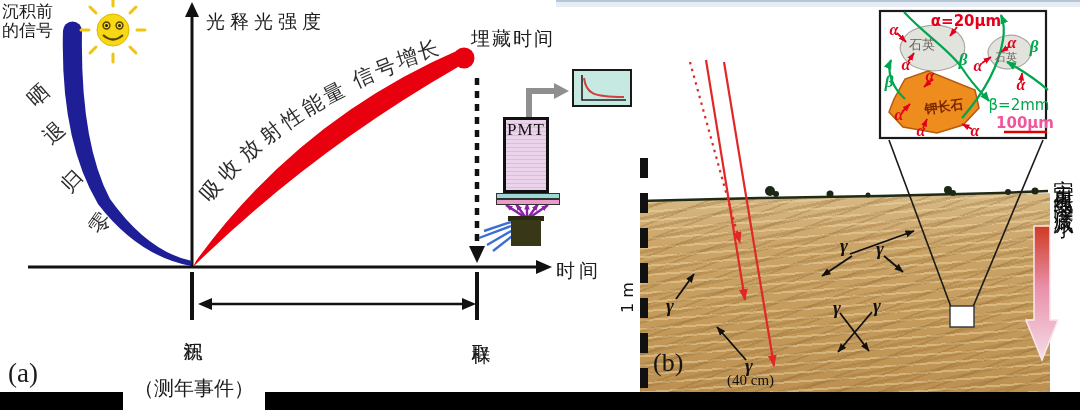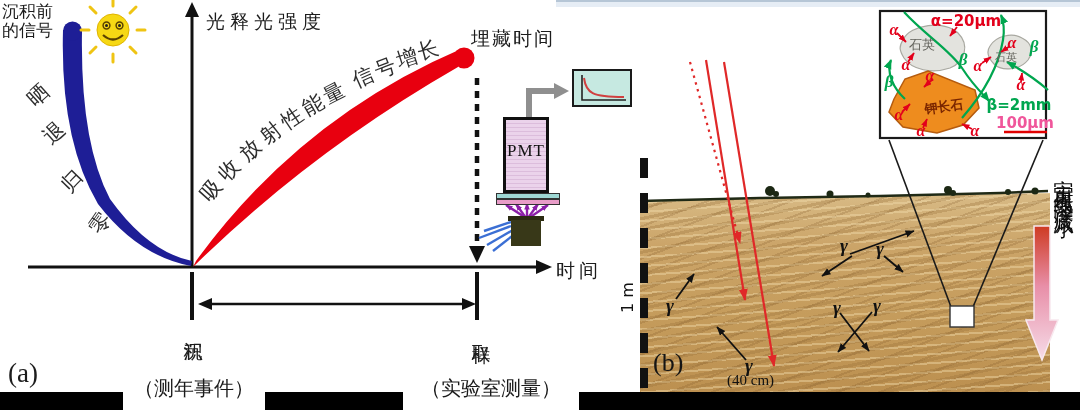--- a/index.html
+++ b/index.html
@@ -17,21 +17,21 @@
        background:
         repeating-linear-gradient(-12deg,rgba(150,110,55,.30) 0 3px,rgba(0,0,0,0) 3px 11px),
         repeating-linear-gradient(-4deg,rgba(240,218,170,.45) 0 2px,rgba(0,0,0,0) 2px 9px),
         repeating-linear-gradient(-21deg,rgba(125,85,38,.22) 0 2px,rgba(0,0,0,0) 2px 15px),
         linear-gradient(180deg,#D9BC87 0%,#CBA468 28%,#C59C5C 62%,#BC9050 100%);}
   #blackbar{left:0;top:392px;width:1080px;height:18px;background:#000;z-index:5;}
   svg.over{left:0;top:0;z-index:2;}
   
   #pmt-box{left:503px;top:117px;width:46px;height:76px;border:3px solid #101010;z-index:3;
        background:repeating-linear-gradient(180deg,#EBD3EB 0 3px,#DCBDDC 3px 4px);
-       display:flex;align-items:center;justify-content:center;padding-bottom:9px;}
+       display:flex;align-items:flex-start;justify-content:center;padding-bottom:9px;}
   #pmt-label{font-family:"Liberation Serif",serif;font-size:17px;color:#111;letter-spacing:1px;}
   #filter-top{left:496px;top:193px;width:64px;height:6px;background:#9ED8D4;border:1px solid #333;z-index:3;}
   #filter-bot{left:496px;top:199px;width:64px;height:6px;background:#E89CC8;border:1px solid #333;z-index:3;}
   #sample-lip{left:508px;top:216px;width:36px;height:5px;background:#2A2A12;z-index:3;}
   #sample{left:511px;top:220px;width:30px;height:26px;background:#383818;z-index:3;}
   #monitor{left:572px;top:69px;width:60px;height:38px;background:#C6E9E1;border:2px solid #1A1A1A;z-index:3;}
   
   .txt{color:#1C1C1C;z-index:4;white-space:nowrap;}
   #pre-dep{left:2px;top:2px;font-size:17px;line-height:18.5px;}
   #y-label{left:206px;top:9px;font-size:19px;letter-spacing:5px;}
@@ -51,21 +51,21 @@
   #cap-event{left:123px;width:142px;}
   #cap-lab{left:403px;width:176px;}
   
   #fl-layer{left:0;top:0;width:1080px;height:410px;z-index:4;pointer-events:none;}
   .fl{position:absolute;transform:translate(-50%,-50%);white-space:nowrap;}
   .cchar{font-size:21px;color:#2E2E2E;}
   .gsym{font-family:"Liberation Serif",serif;font-style:italic;font-weight:bold;font-size:19px;color:#111;}
   .asym{font-family:"Liberation Serif",serif;font-style:italic;font-weight:bold;font-size:16px;color:#E3001B;}
   .bsym{font-family:"Liberation Serif",serif;font-style:italic;font-weight:bold;font-size:17px;color:#00A64F;}
   .rednote{font-size:15px;font-weight:bold;color:#E3001B;}
-  .greennote{font-size:15px;font-weight:bold;color:#00A64F;}
+  .greennote{font-size:15px;font-weight:normal;color:#00A64F;}
   .pinknote{font-size:15px;font-weight:bold;color:#F0569B;}
   .quartz{font-size:13px;color:#63635C;}
   .quartz2{font-size:11px;color:#63635C;}
   .feldspar{font-size:13px;font-weight:bold;color:#7A2600;}
 </style>
 </head>
 <body>
 
 <div id="stage">
 
@@ -249,21 +249,20 @@
   <div class="abs txt" id="deposit">沉积</div>
   <div class="abs txt" id="sampling">取样</div>
   <div class="abs txt" id="a-label">(a)</div>
   <div class="abs txt" id="b-label">(b)</div>
   <div class="abs txt" id="range30">(40 cm)</div>
   <div class="abs txt" id="scale1m">1 m</div>
   <div class="abs txt" id="depth-note">宇宙射线随深度减小</div>
 
   <div class="abs" id="blackbar"></div>
   <div class="abs capbox" id="cap-event">（测年事件）</div>
-  <div class="abs capbox" id="cap-lab">（实验室测量）</div>
 
   <div class="abs" id="fl-layer">
       <span class="fl cchar" style="left: 38px; top: 95px; transform: translate(-50%, -50%) rotate(-42deg);">晒</span>
       <span class="fl cchar" style="left: 54px; top: 133px; transform: translate(-50%, -50%) rotate(-42deg);">退</span>
       <span class="fl cchar" style="left: 72px; top: 181px; transform: translate(-50%, -50%) rotate(-46deg);">归</span>
       <span class="fl cchar" style="left: 100px; top: 223px; transform: translate(-50%, -50%) rotate(-55deg);">零</span>
       <span class="fl cchar" style="left: 211px; top: 190px; transform: translate(-50%, -50%) rotate(-48deg);">吸</span>
       <span class="fl cchar" style="left: 229px; top: 170px; transform: translate(-50%, -50%) rotate(-45deg);">收</span>
       <span class="fl cchar" style="left: 250px; top: 150px; transform: translate(-50%, -50%) rotate(-42deg);">放</span>
       <span class="fl cchar" style="left: 271px; top: 133px; transform: translate(-50%, -50%) rotate(-38deg);">射</span>

